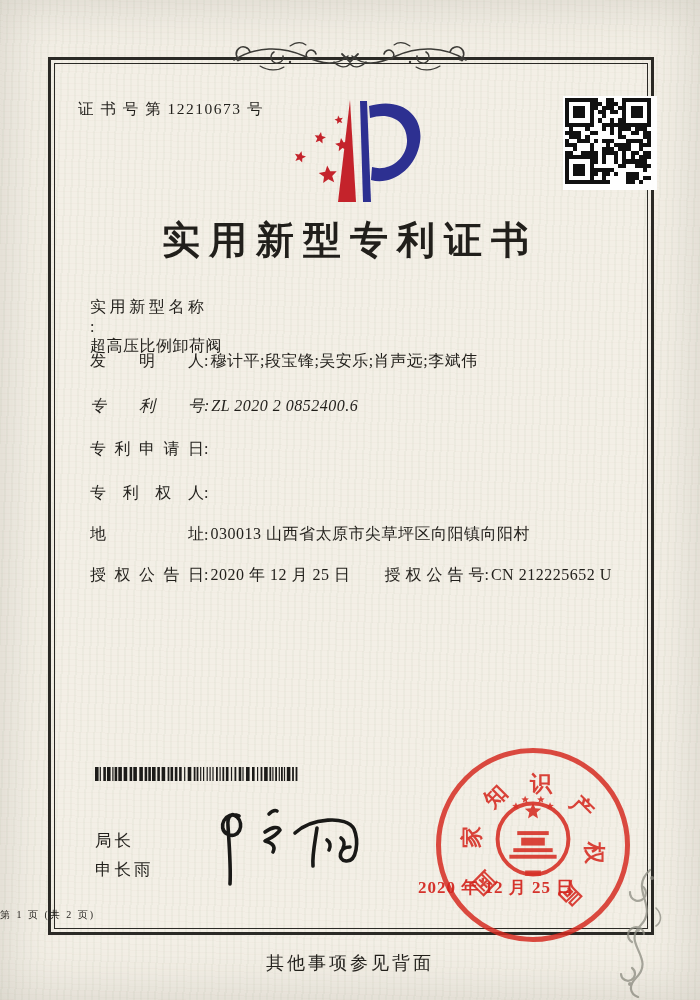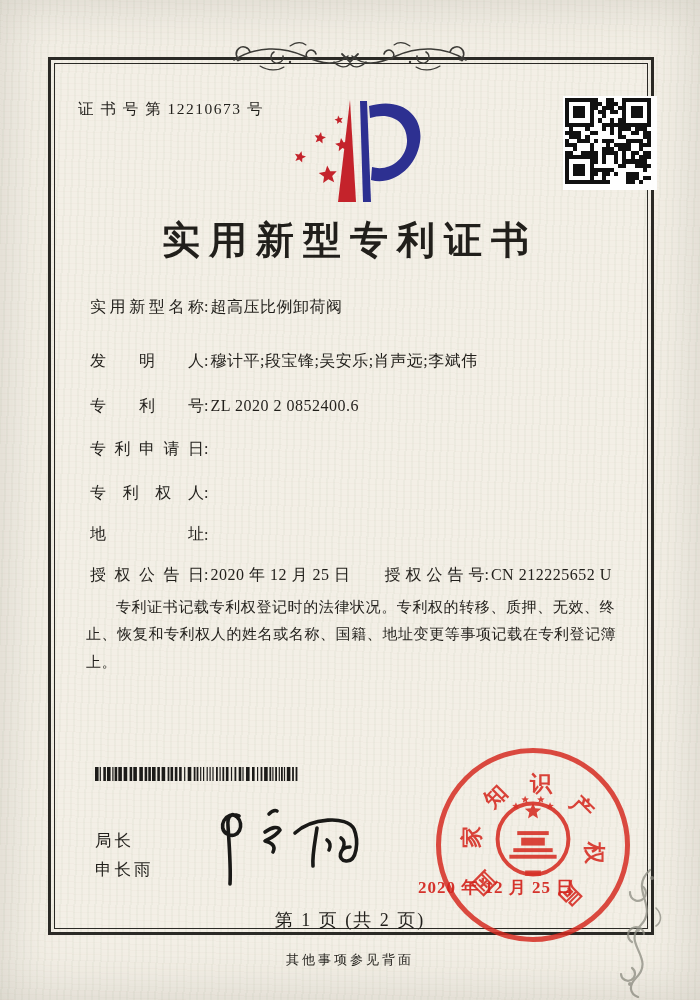--- a/index.html
+++ b/index.html
@@ -30,22 +30,22 @@
   .body-text p{margin:0;text-indent:2em;}
   .barcode-svg{left:95px;top:767px;}
   .signer{left:95px;font-size:16.5px;letter-spacing:3px;}
   .signature-svg{left:195px;top:800px;}
   .seal{left:436px;top:748px;width:184px;height:184px;border-radius:50%;
         border:5px solid rgba(213,40,30,.88);opacity:.95;}
   .seal-char{position:absolute;left:87px;top:82px;width:26px;height:26px;margin:0;
              font-size:22px;font-weight:700;color:rgba(213,40,30,.92);text-align:center;line-height:26px;
              transform-origin:5px 10px;}
   .seal-date{left:418px;top:876px;font-size:17px;font-weight:700;color:rgba(210,35,28,.92);letter-spacing:1px;white-space:nowrap;}
-  .page-footer{left:0;right:0;top:908px;text-align:center;font-size:18px;letter-spacing:2px;}
-  .back-note{left:0;right:0;top:951px;text-align:center;font-size:13px;letter-spacing:3px;}
+  .page-footer{left:0;right:0;top:908px;font-size:10px;letter-spacing:2px;}
+  .back-note{left:0;right:0;top:951px;text-align:center;font-size:18px;letter-spacing:3px;}
   .qr-box{left:563px;top:96px;width:90px;height:90px;background:#fff;padding:2px;}
   svg{display:block;}
 </style>
 </head>
 <body>
 
 <div class="texture"></div>
 
 <div class="frame">
   <div class="frame-inner"></div>
@@ -267,58 +267,58 @@
       <rect x="15" y="1" width="5" height="5" fill="#fff"></rect>
       <rect x="16" y="2" width="3" height="3" fill="#111"></rect>
       <rect x="0" y="14" width="7" height="7" fill="#111"></rect>
       <rect x="1" y="15" width="5" height="5" fill="#fff"></rect>
       <rect x="2" y="16" width="3" height="3" fill="#111"></rect>
     </svg>
 </div>
 
 <div class="abs title">实用新型专利证书</div>
 
-<div class="abs frow" style="top:297px;">
+<div class="abs frow" style="top:297px;flex-direction:column;">
   <span class="flabel">实用新型名称</span>
     <span class="fcolon">:</span>
   <span class="fvalue">超高压比例卸荷阀</span>
 </div>
 <div class="abs frow" style="top:351px;">
   <span class="flabel">发明人</span>
     <span class="fcolon">:</span>
   <span class="fvalue">穆计平;段宝锋;吴安乐;肖声远;李斌伟</span>
 </div>
-<div class="abs frow" style="top:396px;">
+<div class="abs frow" style="top:396px;font-style:italic;">
   <span class="flabel">专利号</span>
     <span class="fcolon">:</span>
   <span class="fvalue">ZL 2020 2 0852400.6</span>
 </div>
 <div class="abs frow" style="top:439px;">
   <span class="flabel">专利申请日</span>
     <span class="fcolon">:</span>
 </div>
 <div class="abs frow" style="top:483px;">
   <span class="flabel">专利权人</span>
     <span class="fcolon">:</span>
 </div>
 <div class="abs frow" style="top:524px;align-items:center;">
   <span class="flabel">地址</span>
     <span class="fcolon">:</span>
+  <span class="fvalue">030013 山西省太原市尖草坪区向阳镇向阳村</span>
 </div>
 <div class="abs frow" style="top:565px;">
   <span class="flabel">授权公告日</span>
     <span class="fcolon">:</span>
   <span class="fvalue">2020 年 12 月 25 日</span>
   <span class="flabel2">授权公告号</span>
     <span class="fcolon">:</span>
   <span class="fvalue">CN 212225652 U</span>
 </div>
 
 <div class="abs body-text">
-  <p>专利证书记载专利权登记时的法律状况。专利权的转移、质押、无效、终止、恢复和专利权人的姓名或名称、国籍、地址变更等事项记载在专利登记簿上。</p>
 </div>
 
 <svg class="abs barcode-svg" width="206" height="14" viewBox="0 0 206 14">
     <rect x="0" y="0" width="3.6" height="14" fill="#1c1b19"></rect>
     <rect x="4.7" y="0" width="1.2" height="14" fill="#1c1b19"></rect>
     <rect x="8.3" y="0" width="2.6" height="14" fill="#1c1b19"></rect>
     <rect x="12" y="0" width="3.6" height="14" fill="#1c1b19"></rect>
     <rect x="17.3" y="0" width="1.2" height="14" fill="#1c1b19"></rect>
     <rect x="19.6" y="0" width="2.6" height="14" fill="#1c1b19"></rect>
     <rect x="23.3" y="0" width="3.6" height="14" fill="#1c1b19"></rect>

